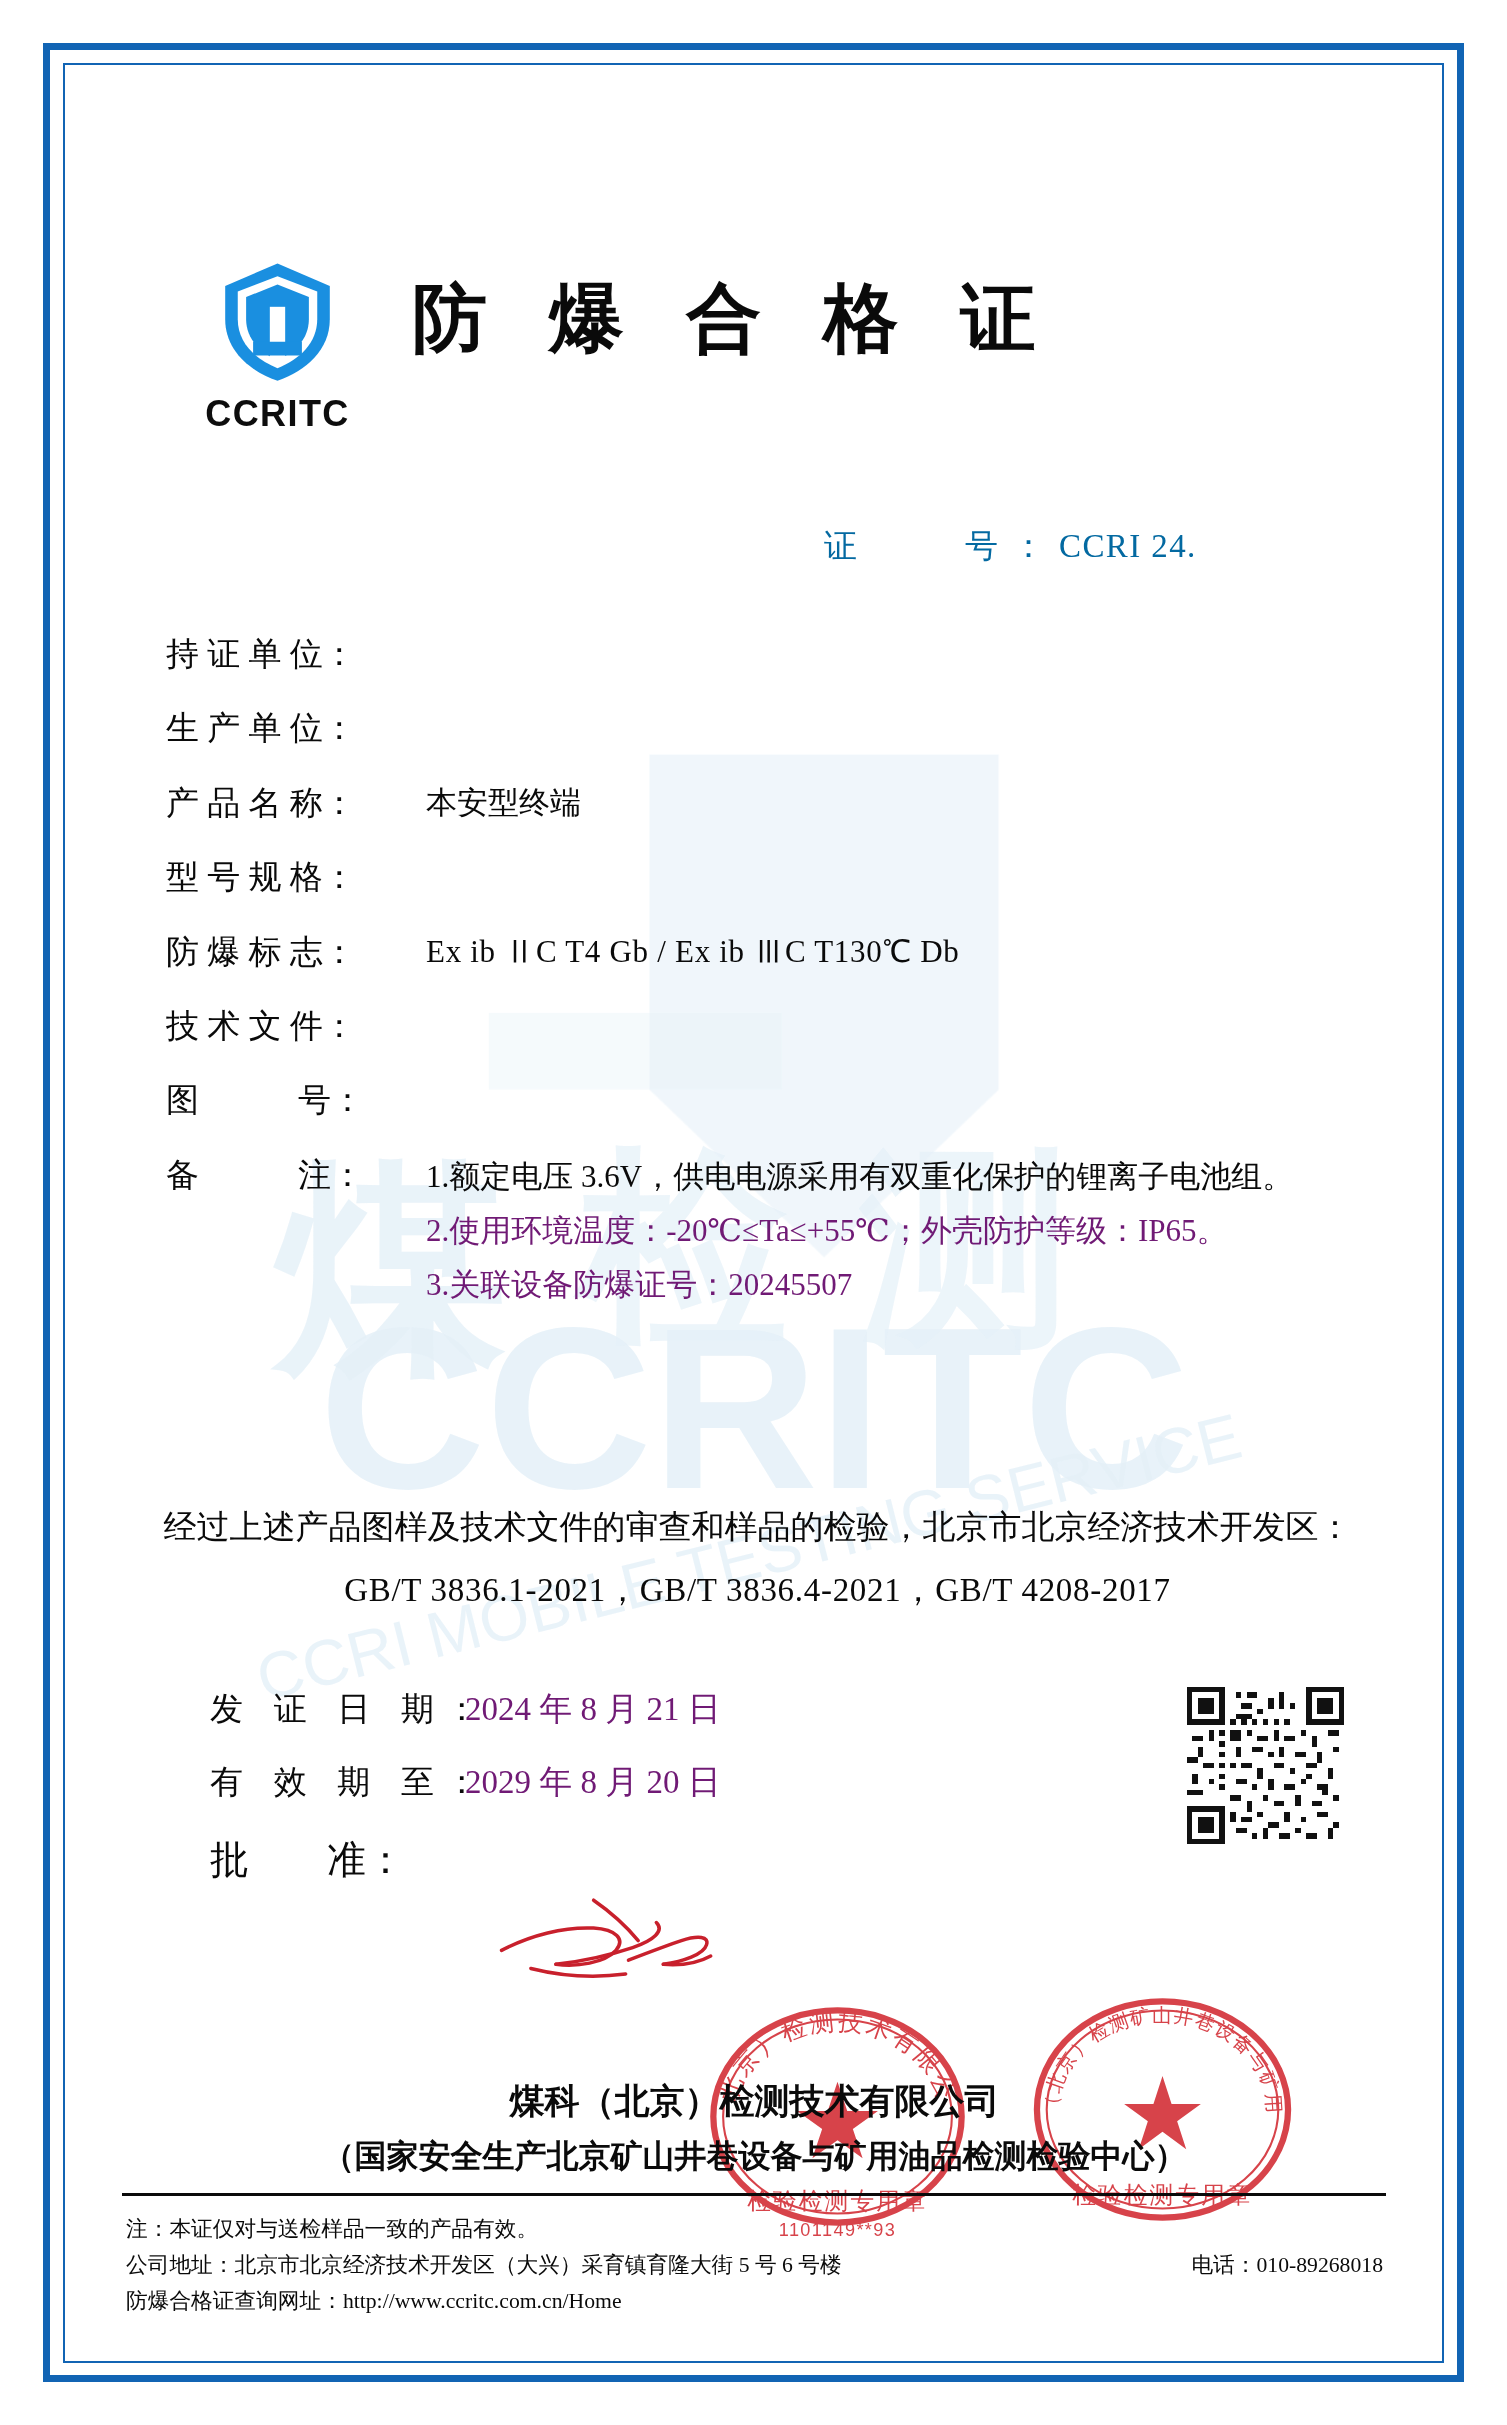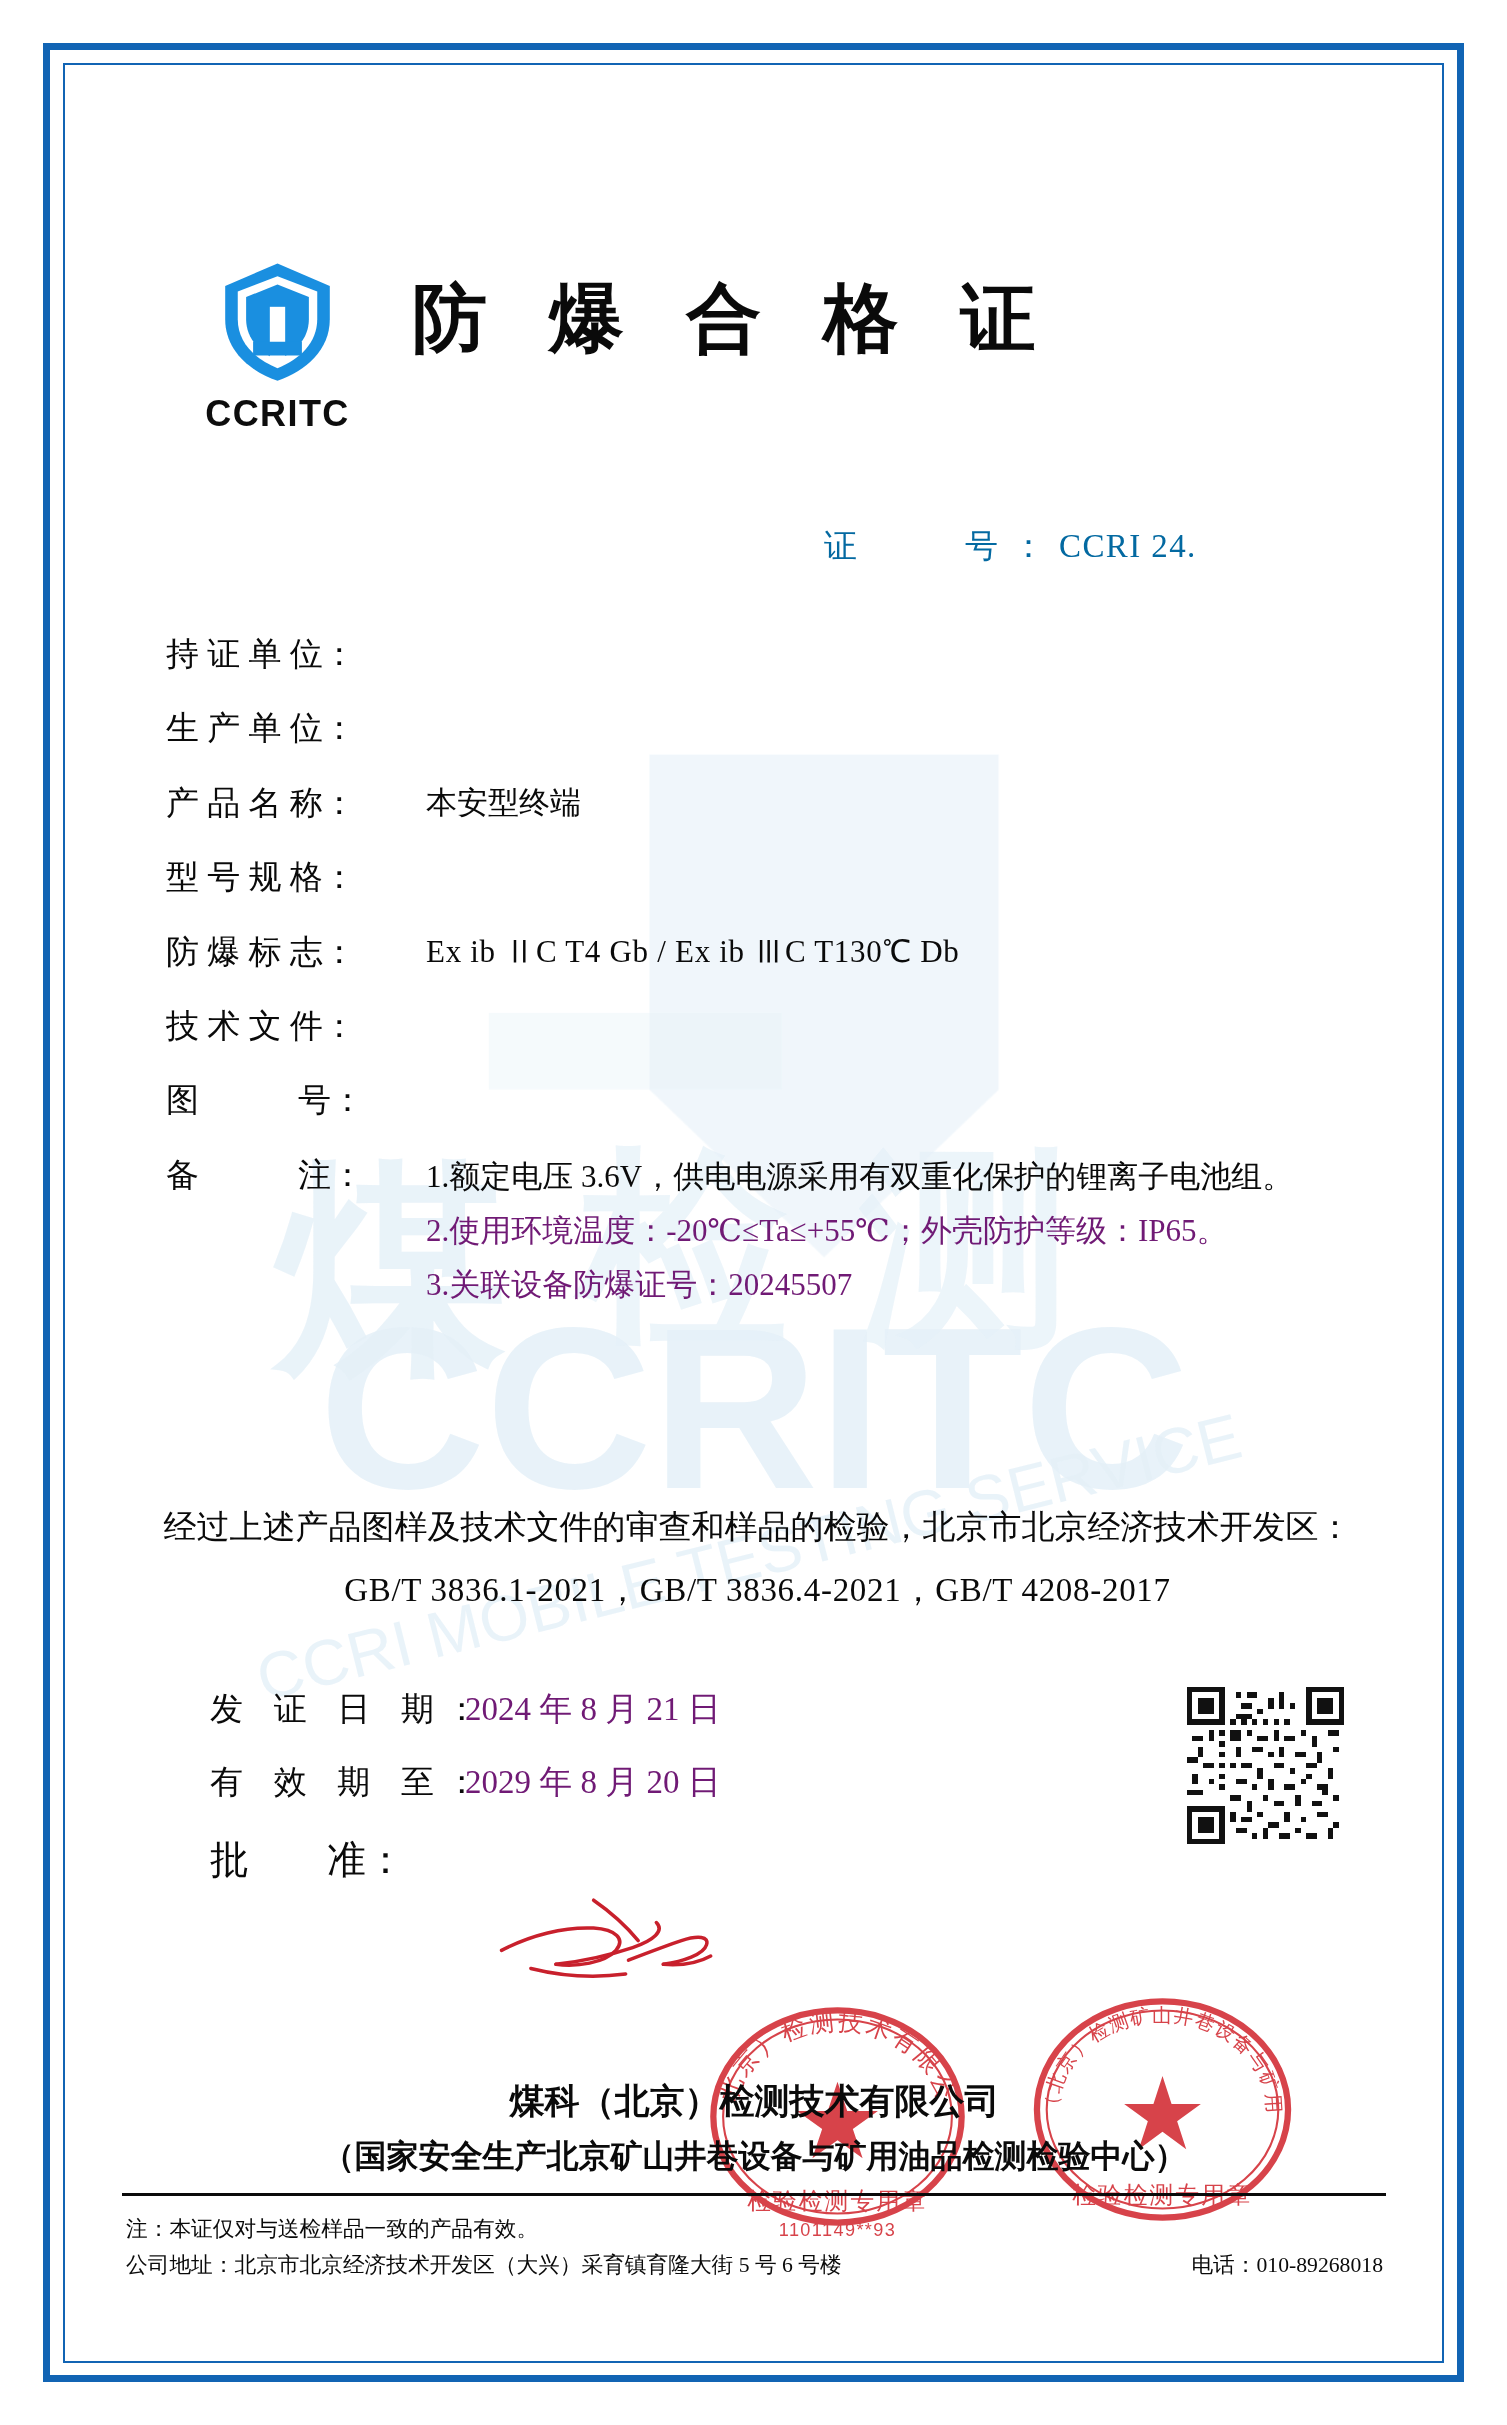--- a/index.html
+++ b/index.html
@@ -559,17 +559,18 @@
       <div class="company-sub">（国家安全生产北京矿山井巷设备与矿用油品检测检验中心）</div>
     </div>
     <div class="rule"></div>
 
     <div class="footer">
       <div class="footer-line">注：本证仅对与送检样品一致的产品有效。</div>
       <div class="footer-line">
         <span>公司地址：北京市北京经济技术开发区（大兴）采育镇育隆大街 5 号 6 号楼</span>
         <span class="footer-right">电话：010-89268018</span>
       </div>
+      <div class="footer-line">防爆合格证查询网址：http://www.ccritc.com.cn/Home</div>
     </div>
 
   </div>
 </div>
 
 
 </body></html>

